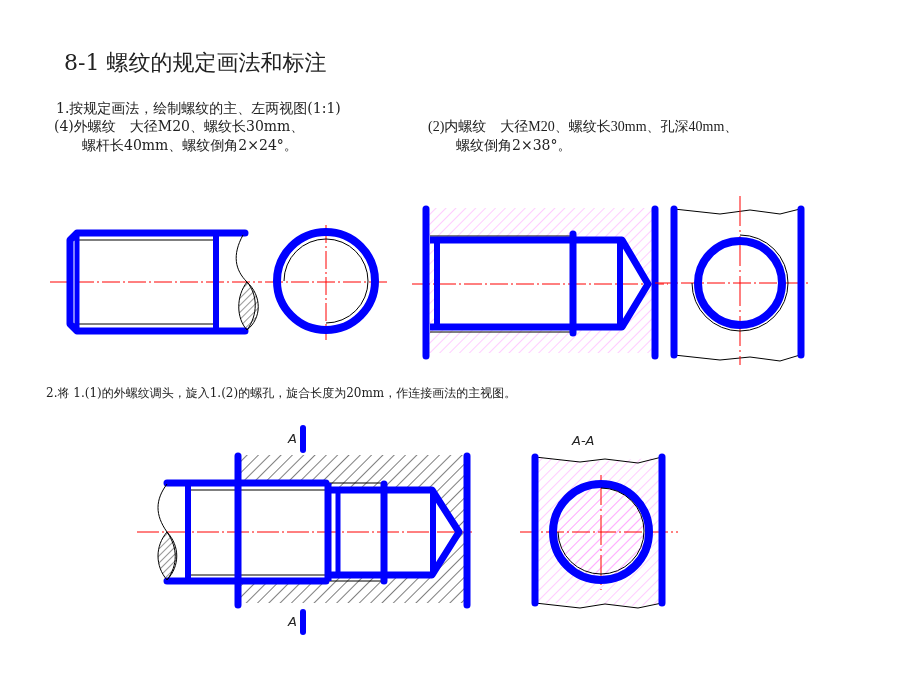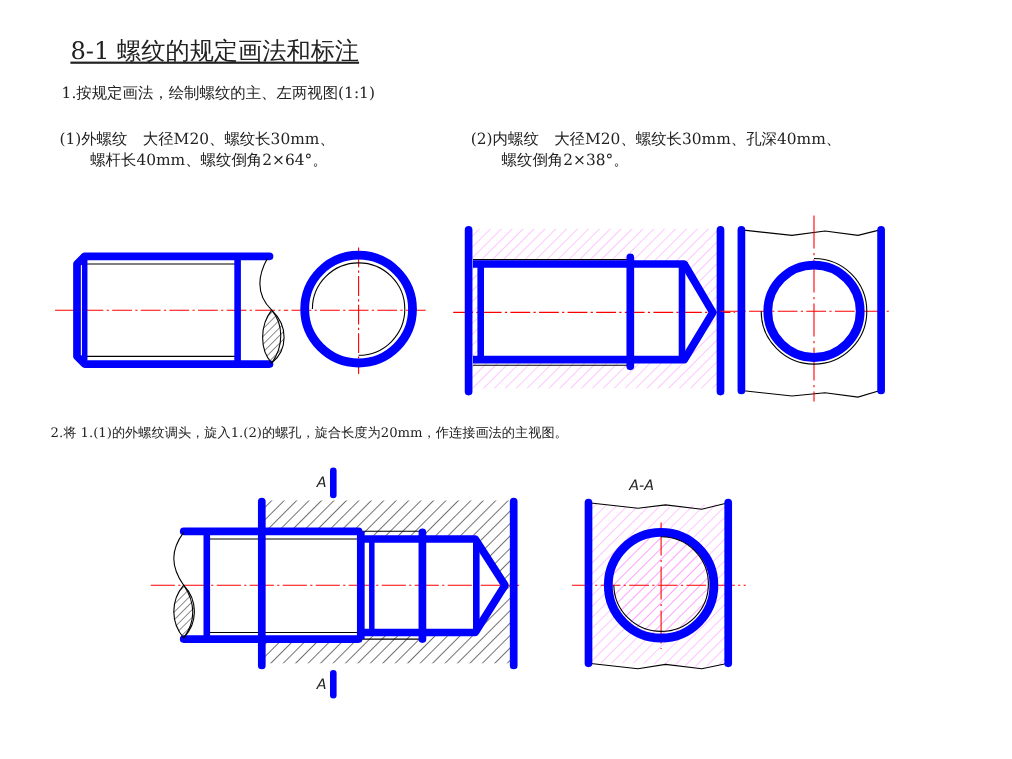--- a/index.html
+++ b/index.html
@@ -1,34 +1,34 @@
 <!DOCTYPE html>
 <html><head>
 <meta charset="utf-8">
 <style>
   html,body{margin:0;padding:0;background:#fff;}
   body{width:920px;height:690px;position:relative;overflow:hidden;font-family:"DejaVu Serif","Liberation Serif",serif;color:#222;}
   .t{position:absolute;white-space:nowrap;}
-  .title{left:64px;top:32px;font-size:22px;text-decoration:underline;}
-  .q1{left:56px;top:76px;font-size:14px;text-align:right;}
+  .title{left:64px;top:48px;font-size:22px;}
+  .q1{left:56px;top:100px;font-size:14px;text-align:right;}
   .s1a{left:54px;top:118px;font-size:14px;}
   .s1b{left:82px;top:137px;font-size:14px;}
-  .s2a{left:428px;top:118px;font-size:14px;}
+  .s2a{left:428px;top:118px;font-size:14px;font-family:Liberation Serif, serif;}
   .s2b{left:456px;top:137px;font-size:14px;}
   .q2{left:46px;top:385px;font-size:12px;}
   svg{position:absolute;left:0;top:0;}
   .lbl{font-family:"DejaVu Sans","Liberation Sans",sans-serif;font-style:italic;font-size:13px;fill:#222;}
 </style>
 </head>
 <body>
 
 <div class="t title">8-1 螺纹的规定画法和标注</div>
 <div class="t q1">1.按规定画法，绘制螺纹的主、左两视图(1:1)</div>
-<div class="t s1a">(1)外螺纹　大径M20、螺纹长30mm、</div>
-<div class="t s1b">螺杆长40mm、螺纹倒角2×64°。</div>
+<div class="t s1a">(4)外螺纹　大径M20、螺纹长30mm、</div>
+<div class="t s1b">螺杆长40mm、螺纹倒角2×24°。</div>
 <div class="t s2a">(2)内螺纹　大径M20、螺纹长30mm、孔深40mm、</div>
 <div class="t s2b">螺纹倒角2×38°。</div>
 <div class="t q2">2.将 1.(1)的外螺纹调头，旋入1.(2)的螺孔，旋合长度为20mm，作连接画法的主视图。</div>
 
 <svg width="920" height="690" viewBox="0 0 920 690">
   <defs>
     <pattern id="hp" width="7" height="7" patternUnits="userSpaceOnUse" patternTransform="rotate(45)">
       <line x1="0" y1="0" x2="0" y2="7" stroke="#ff80ff" stroke-width="0.8"></line>
     </pattern>
     <pattern id="hb" width="8" height="8" patternUnits="userSpaceOnUse" patternTransform="rotate(45)">

